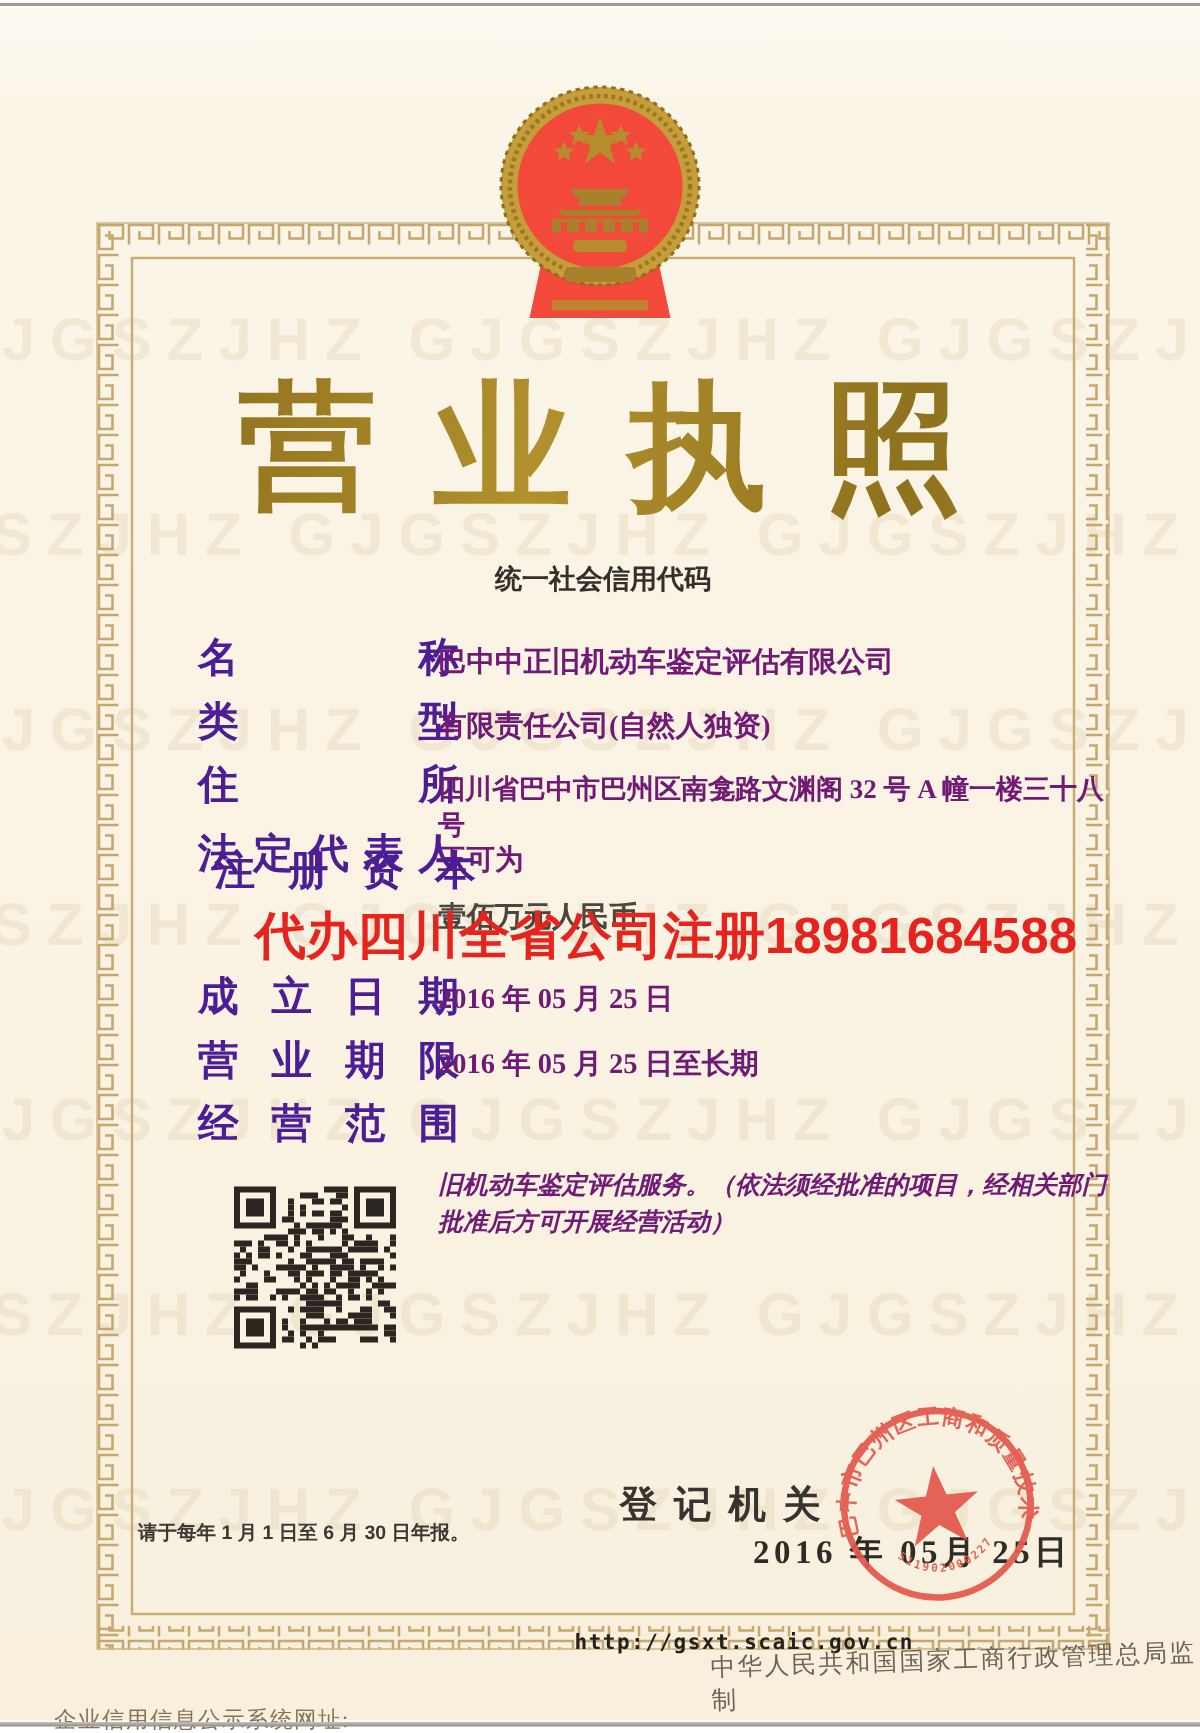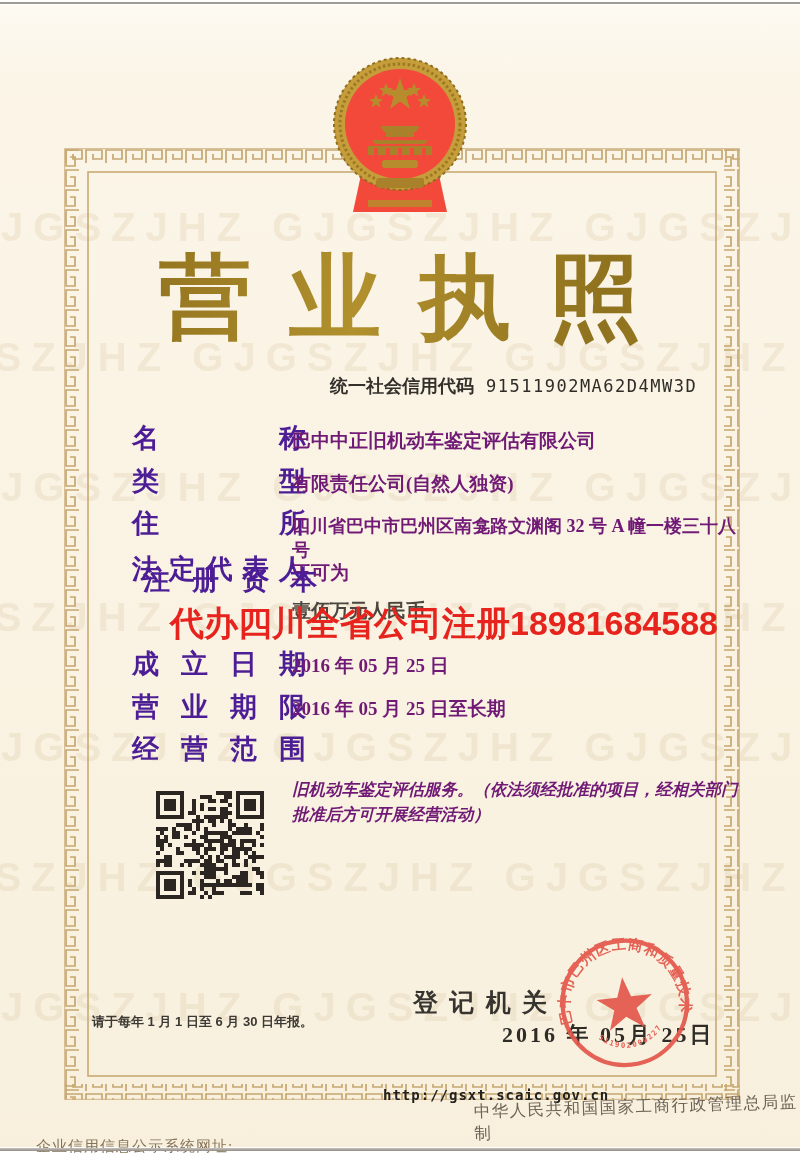--- a/index.html
+++ b/index.html
@@ -142,21 +142,20 @@
   </g>
 
   <rect x="62" y="108" width="36" height="8" rx="3" fill="#b68c2c"></rect>
   <rect x="56" y="126" width="48" height="10" rx="4" fill="#a9812a"></rect>
 </svg>
 
 <div class="abs" id="title">营业执照</div>
 
 <div class="abs" id="credit-line">
   <span id="credit-label">统一社会信用代码</span>
-  <span id="credit-value">91511902MA62D4MW3D</span>
 </div>
 
 <div class="abs f-label" id="row0-l">名称</div>
 <div class="abs f-value" id="row0-v">巴中中正旧机动车鉴定评估有限公司</div>
 
 <div class="abs f-label" id="row1-l">类型</div>
 <div class="abs f-value" id="row1-v">有限责任公司(自然人独资)</div>
 
 <div class="abs f-label" id="row2-l">住所</div>
 <div class="abs f-value" id="row2-v">四川省巴中市巴州区南龛路文渊阁 32 号 A 幢一楼三十八号</div>

